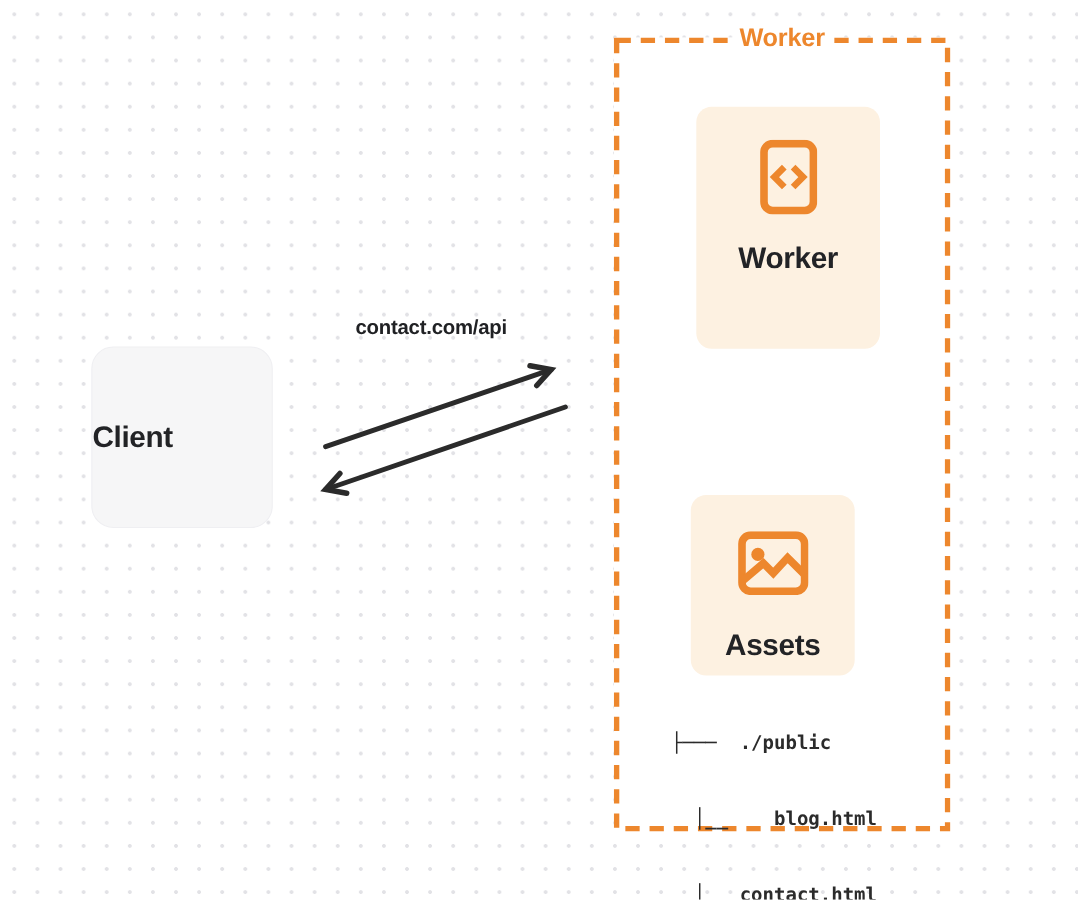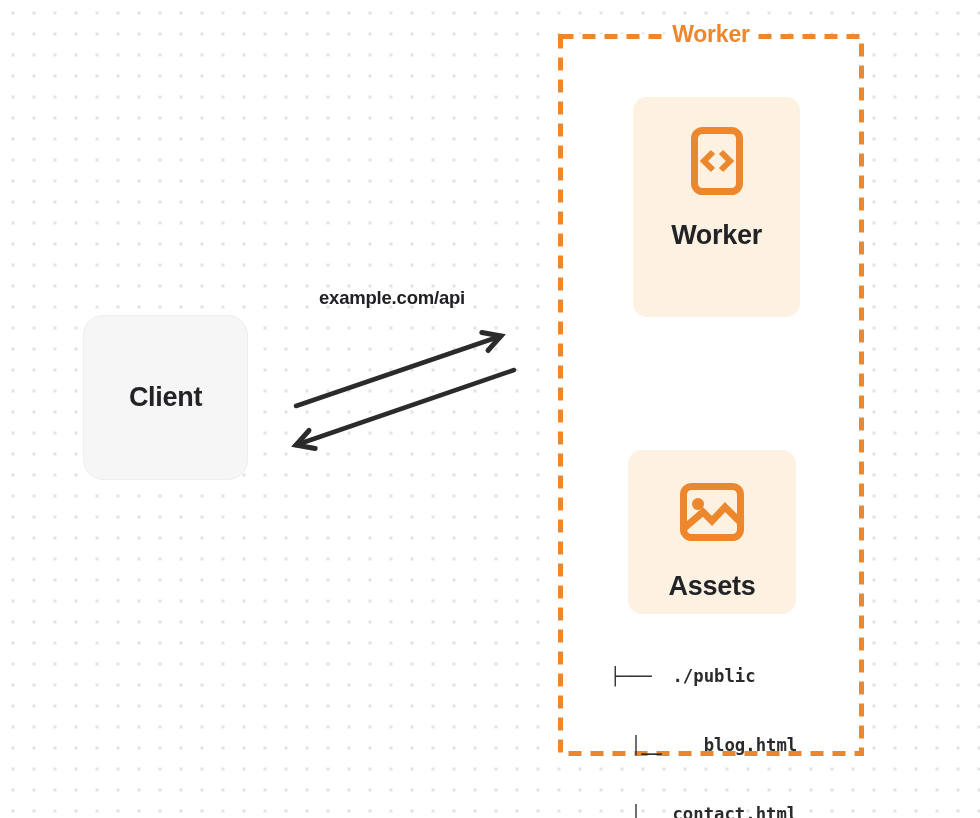--- a/index.html
+++ b/index.html
@@ -26,21 +26,20 @@
 
   .client-box {
     position: absolute;
     left: 83px; top: 315px;
     width: 165px; height: 165px;
     background: #F6F6F7;
     border: 1px solid #EFEFF2;
     border-radius: 20px;
     display: flex;
     align-items: center;
-    justify-content: center;
   }
   .client-label {
     font-size: 27px;
     font-weight: 700;
     color: #222326;
     letter-spacing: -0.3px;
   }
 
   .conn-label {
     position: absolute;
@@ -80,21 +79,21 @@
 
   .node-card {
     position: absolute;
     background: #FDF1E1;
     border-radius: 14px;
     display: flex;
     flex-direction: column;
     align-items: center;
   }
   .worker-card { left: 75px; top: 63px; width: 167px; height: 220px; padding-top: 30px; }
-  .assets-card { left: 70px; top: 416px; width: 168px; height: 164px; padding-top: 33px; }
+  .assets-card { left: 70px; top: 416px; width: 149px; height: 164px; padding-top: 33px; }
 
   .node-label {
     font-size: 27px;
     font-weight: 700;
     color: #222326;
     letter-spacing: -0.3px;
   }
   .worker-card .node-label { margin-top: 25px; }
   .assets-card .node-label { margin-top: 30px; }
 
@@ -121,21 +120,21 @@
       </marker>
     </defs>
     <line x1="296" y1="406" x2="501" y2="336" stroke="#2B2B2B" stroke-width="4.5" stroke-linecap="round" marker-end="url(#arrowhead)"></line>
     <line x1="514" y1="370" x2="296" y2="445" stroke="#2B2B2B" stroke-width="4.5" stroke-linecap="round" marker-end="url(#arrowhead)"></line>
   </svg>
 
   <div class="client-box">
     <span class="client-label">Client</span>
   </div>
 
-  <div class="conn-label">example.com/api</div>
+  <div class="conn-label">contact.com/api</div>
 
   <div class="project-box">
     <svg class="project-border" viewBox="0 0 306 722">
       <rect x="2.5" y="2.5" width="301" height="717" fill="none" stroke="#ED872D" stroke-width="5" stroke-dasharray="13 9"></rect>
     </svg>
 
     <div class="project-label">Worker</div>
 
     <div class="node-card worker-card">
       <svg width="52" height="68" viewBox="0 0 52 68">

